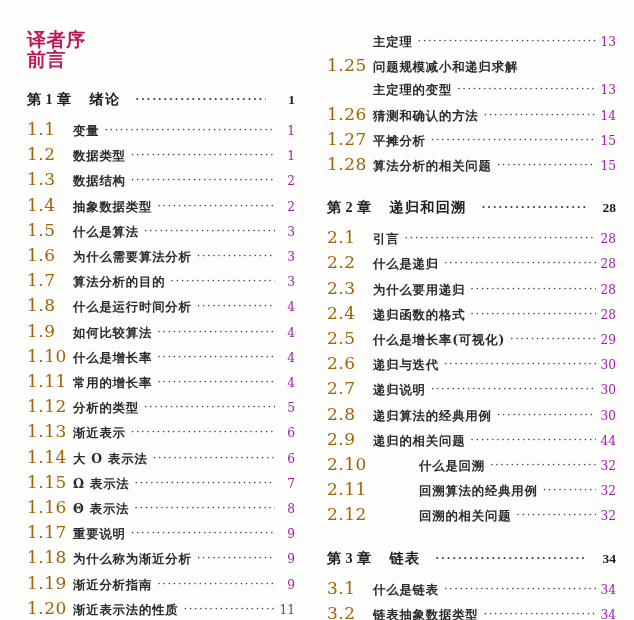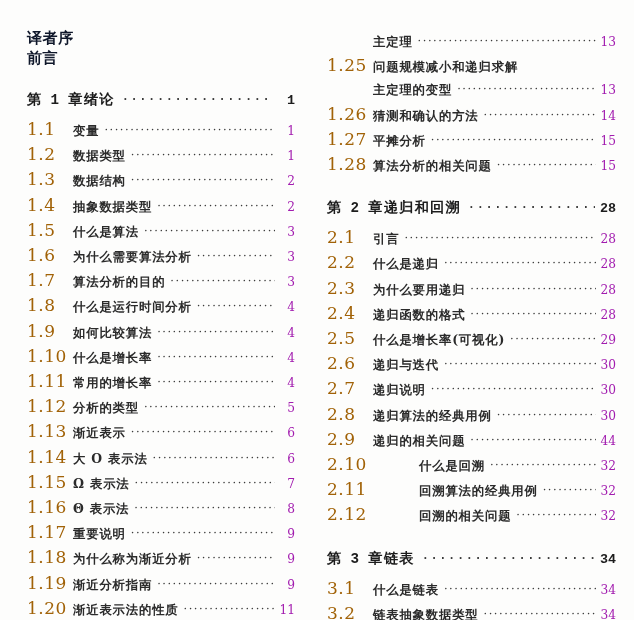--- a/index.html
+++ b/index.html
@@ -30,46 +30,47 @@
     width: 317px;
     padding: 30px 22px 0 27px;
   }
   #col-right {
     width: 317px;
     padding: 30px 18px 0 10px;
   }
 
   
   .front-line {
-    font-size: 15px;
+    font-size: 19px;
     line-height: 20px;
     letter-spacing: 0.6px;
-    color: #0f172a;
-    font-family: Liberation Mono, monospace;
+    color: #be185d;
+    font-family: Liberation Sans, sans-serif;
     font-weight: 600;
   }
 
   
   .chapter {
     display: flex;
     align-items: baseline;
     margin-top: 20px;
     margin-bottom: 9px;
-    font-family: Liberation Mono, monospace;
+    font-family: Liberation Serif, serif;
     font-weight: bold;
     font-size: 14.2px;
     color: #1d1d1d;
+    gap: 8px;
   }
   .chapter .ch-label {
     white-space: nowrap;
     letter-spacing: 0.4px;
   }
   .chapter .ch-title {
     white-space: nowrap;
-    margin-left: 1px;
+    margin-left: 10px;
     letter-spacing: 1.2px;
   }
   .chapter .leader {
     flex: 1 1 auto;
     overflow: hidden;
     white-space: nowrap;
     margin: 0 4px 0 7px;
     color: #3a3a3a;
     font-size: 12px;
     letter-spacing: 1.6px;

